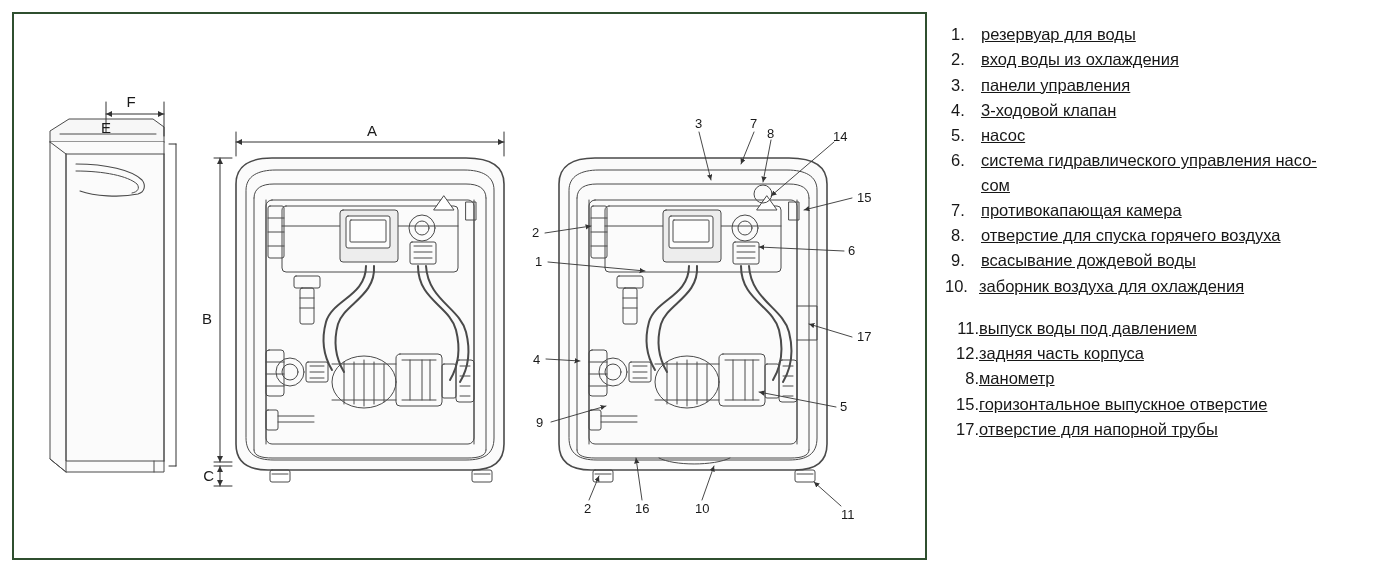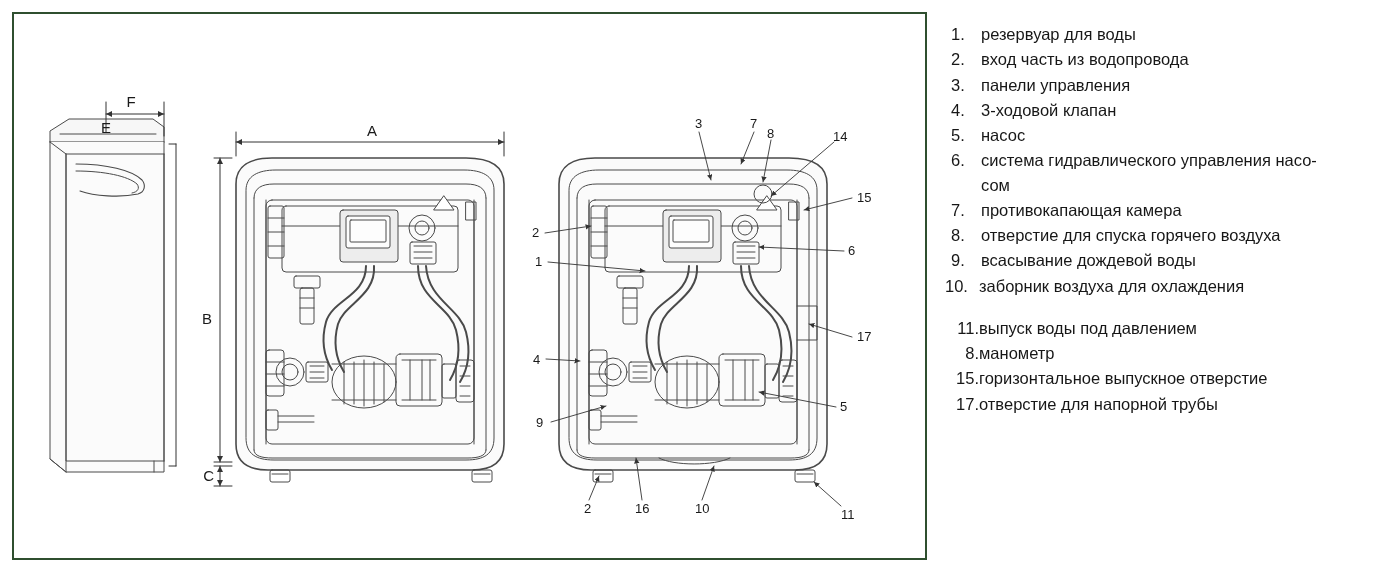--- a/index.html
+++ b/index.html
@@ -58,20 +58,21 @@
   .legend-num {
     width: 36px;
     flex: 0 0 36px;
     text-align: left;
     padding-left: 6px;
     box-sizing: border-box;
   }
   .legend-text {
     flex: 1;
     white-space: pre-line;
+    text-decoration: underline;
   }
   .legend-gap {
     height: 17px;
   }
   .legend-item.wide .legend-num { width: 34px; flex: 0 0 34px; padding-left: 0; }
   .grp2 .legend-num { width: 34px; flex: 0 0 34px; padding-left: 0; text-align: right; }
 </style>
 </head>
 <body>
 
@@ -331,21 +332,21 @@
   </div>
 
   <div class="legend">
     <ul class="legend-list">
       <li class="legend-item">
         <span class="legend-num">1.</span>
         <span class="legend-text">резервуар  для воды</span>
       </li>
       <li class="legend-item">
         <span class="legend-num">2.</span>
-        <span class="legend-text">вход часть из водопровода</span>
+        <span class="legend-text">вход воды из охлаждения</span>
       </li>
       <li class="legend-item">
         <span class="legend-num">3.</span>
         <span class="legend-text">панели управления</span>
       </li>
       <li class="legend-item">
         <span class="legend-num">4.</span>
         <span class="legend-text">3-ходовой клапан</span>
       </li>
       <li class="legend-item">
@@ -376,20 +377,24 @@
     </ul>
 
     <div class="legend-gap"></div>
 
     <ul class="legend-list grp2">
       <li class="legend-item">
         <span class="legend-num">11.</span>
         <span class="legend-text">выпуск воды под давлением</span>
       </li>
       <li class="legend-item">
+        <span class="legend-num">12.</span>
+        <span class="legend-text">задняя часть корпуса</span>
+      </li>
+      <li class="legend-item">
         <span class="legend-num">8.</span>
         <span class="legend-text">манометр</span>
       </li>
       <li class="legend-item">
         <span class="legend-num">15.</span>
         <span class="legend-text">горизонтальное выпускное отверстие</span>
       </li>
       <li class="legend-item">
         <span class="legend-num">17.</span>
         <span class="legend-text">отверстие для напорной трубы</span>

